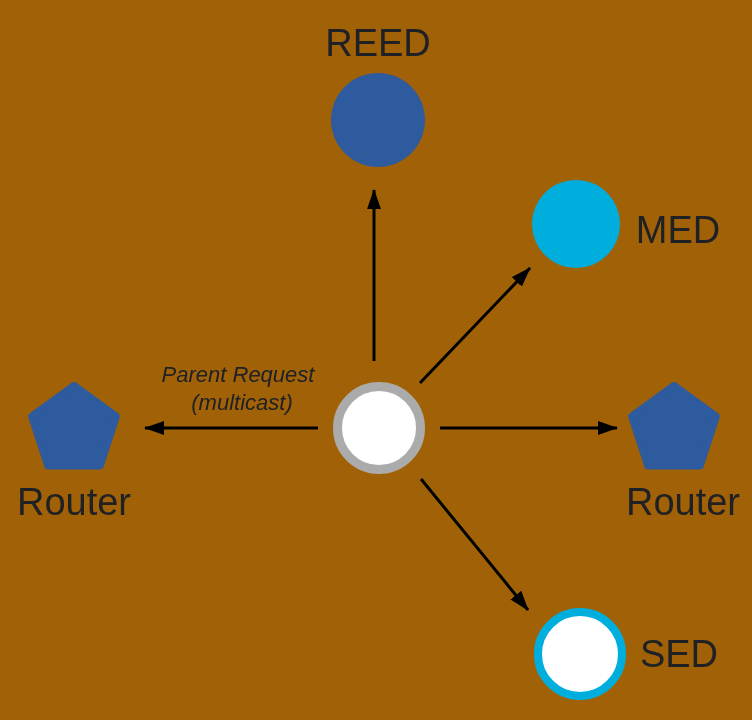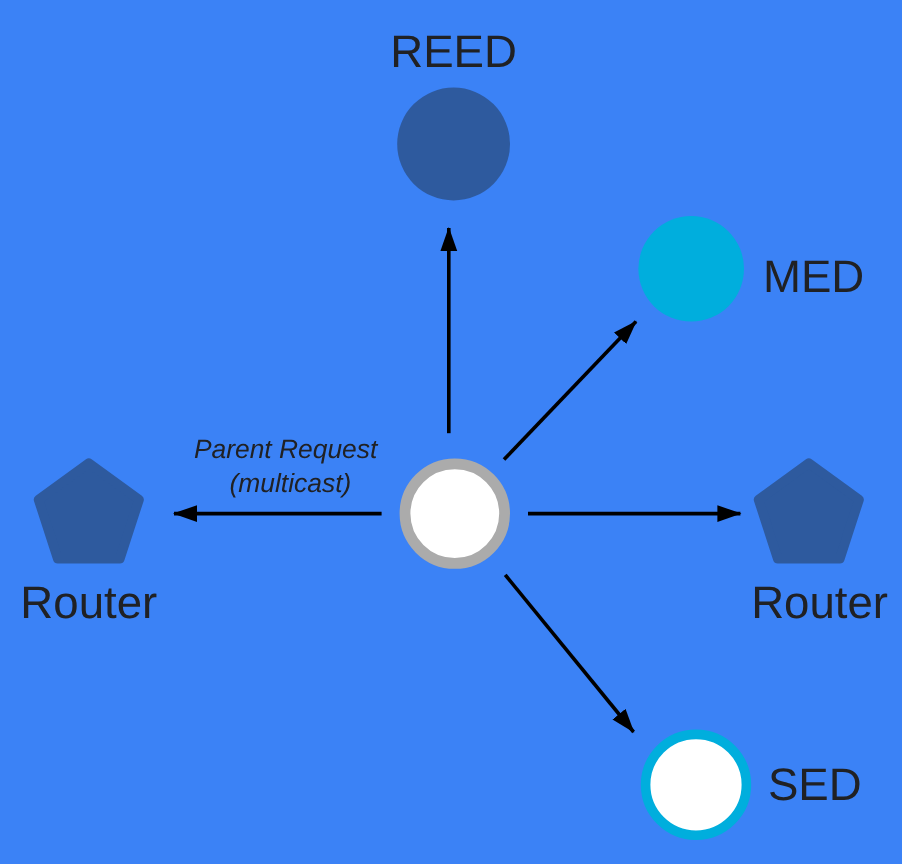--- a/index.html
+++ b/index.html
@@ -7,21 +7,21 @@
     padding: 0;
     background: #ffffff;
     width: 752px;
     height: 720px;
     overflow: hidden;
   }
   .stage {
     position: relative;
     width: 752px;
     height: 720px;
-    background: #3b82f6;
+    background: #a16207;
   }
   svg { display: block; }
   .node-label {
     font-family: "Liberation Sans", sans-serif;
     font-size: 38px;
     font-weight: 400;
   }
   .annotation-label {
     font-family: "Liberation Sans", sans-serif;
     font-size: 22px;

